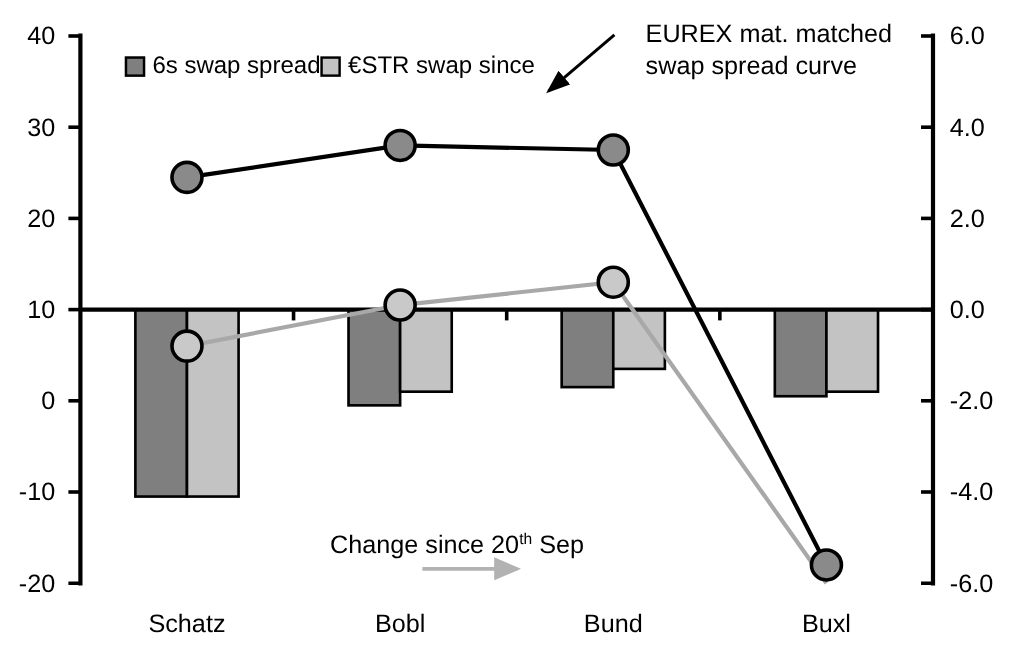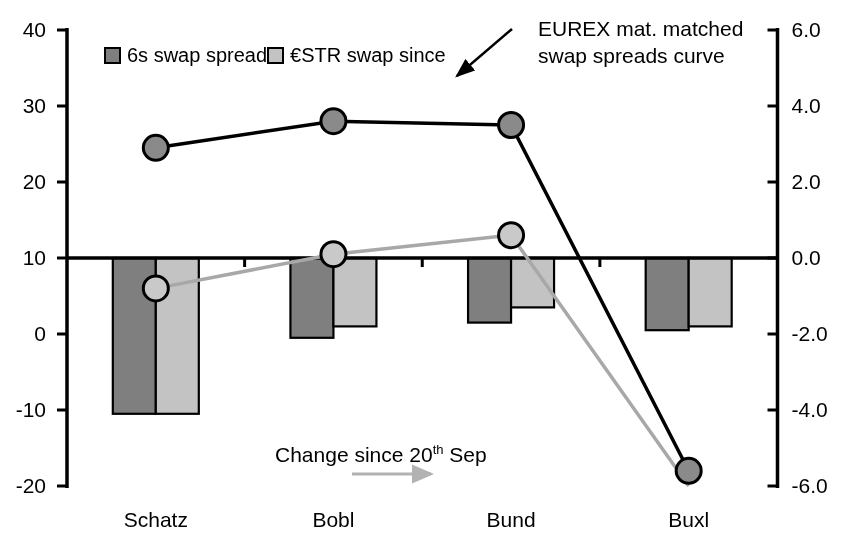--- a/index.html
+++ b/index.html
@@ -95,20 +95,20 @@
       <span>6s swap spread</span>
     </div>
     <div class="lrow">
       <span class="sw" id="sw1" style="background: rgb(195, 195, 195);"></span>
       <span>€STR swap since</span>
     </div>
   </div>
 
   <div class="anno" style="left:538px;top:15px;">
     <div>EUREX mat. matched</div>
-    <div>swap spreads curve</div>
+    <div>swap spread curve</div>
   </div>
 
   <div class="anno" style="left:275px;top:441px;">
     <span>Change since 20</span><sup>th</sup><span> Sep</span>
   </div>
 
 </div>
 
 </body></html>

